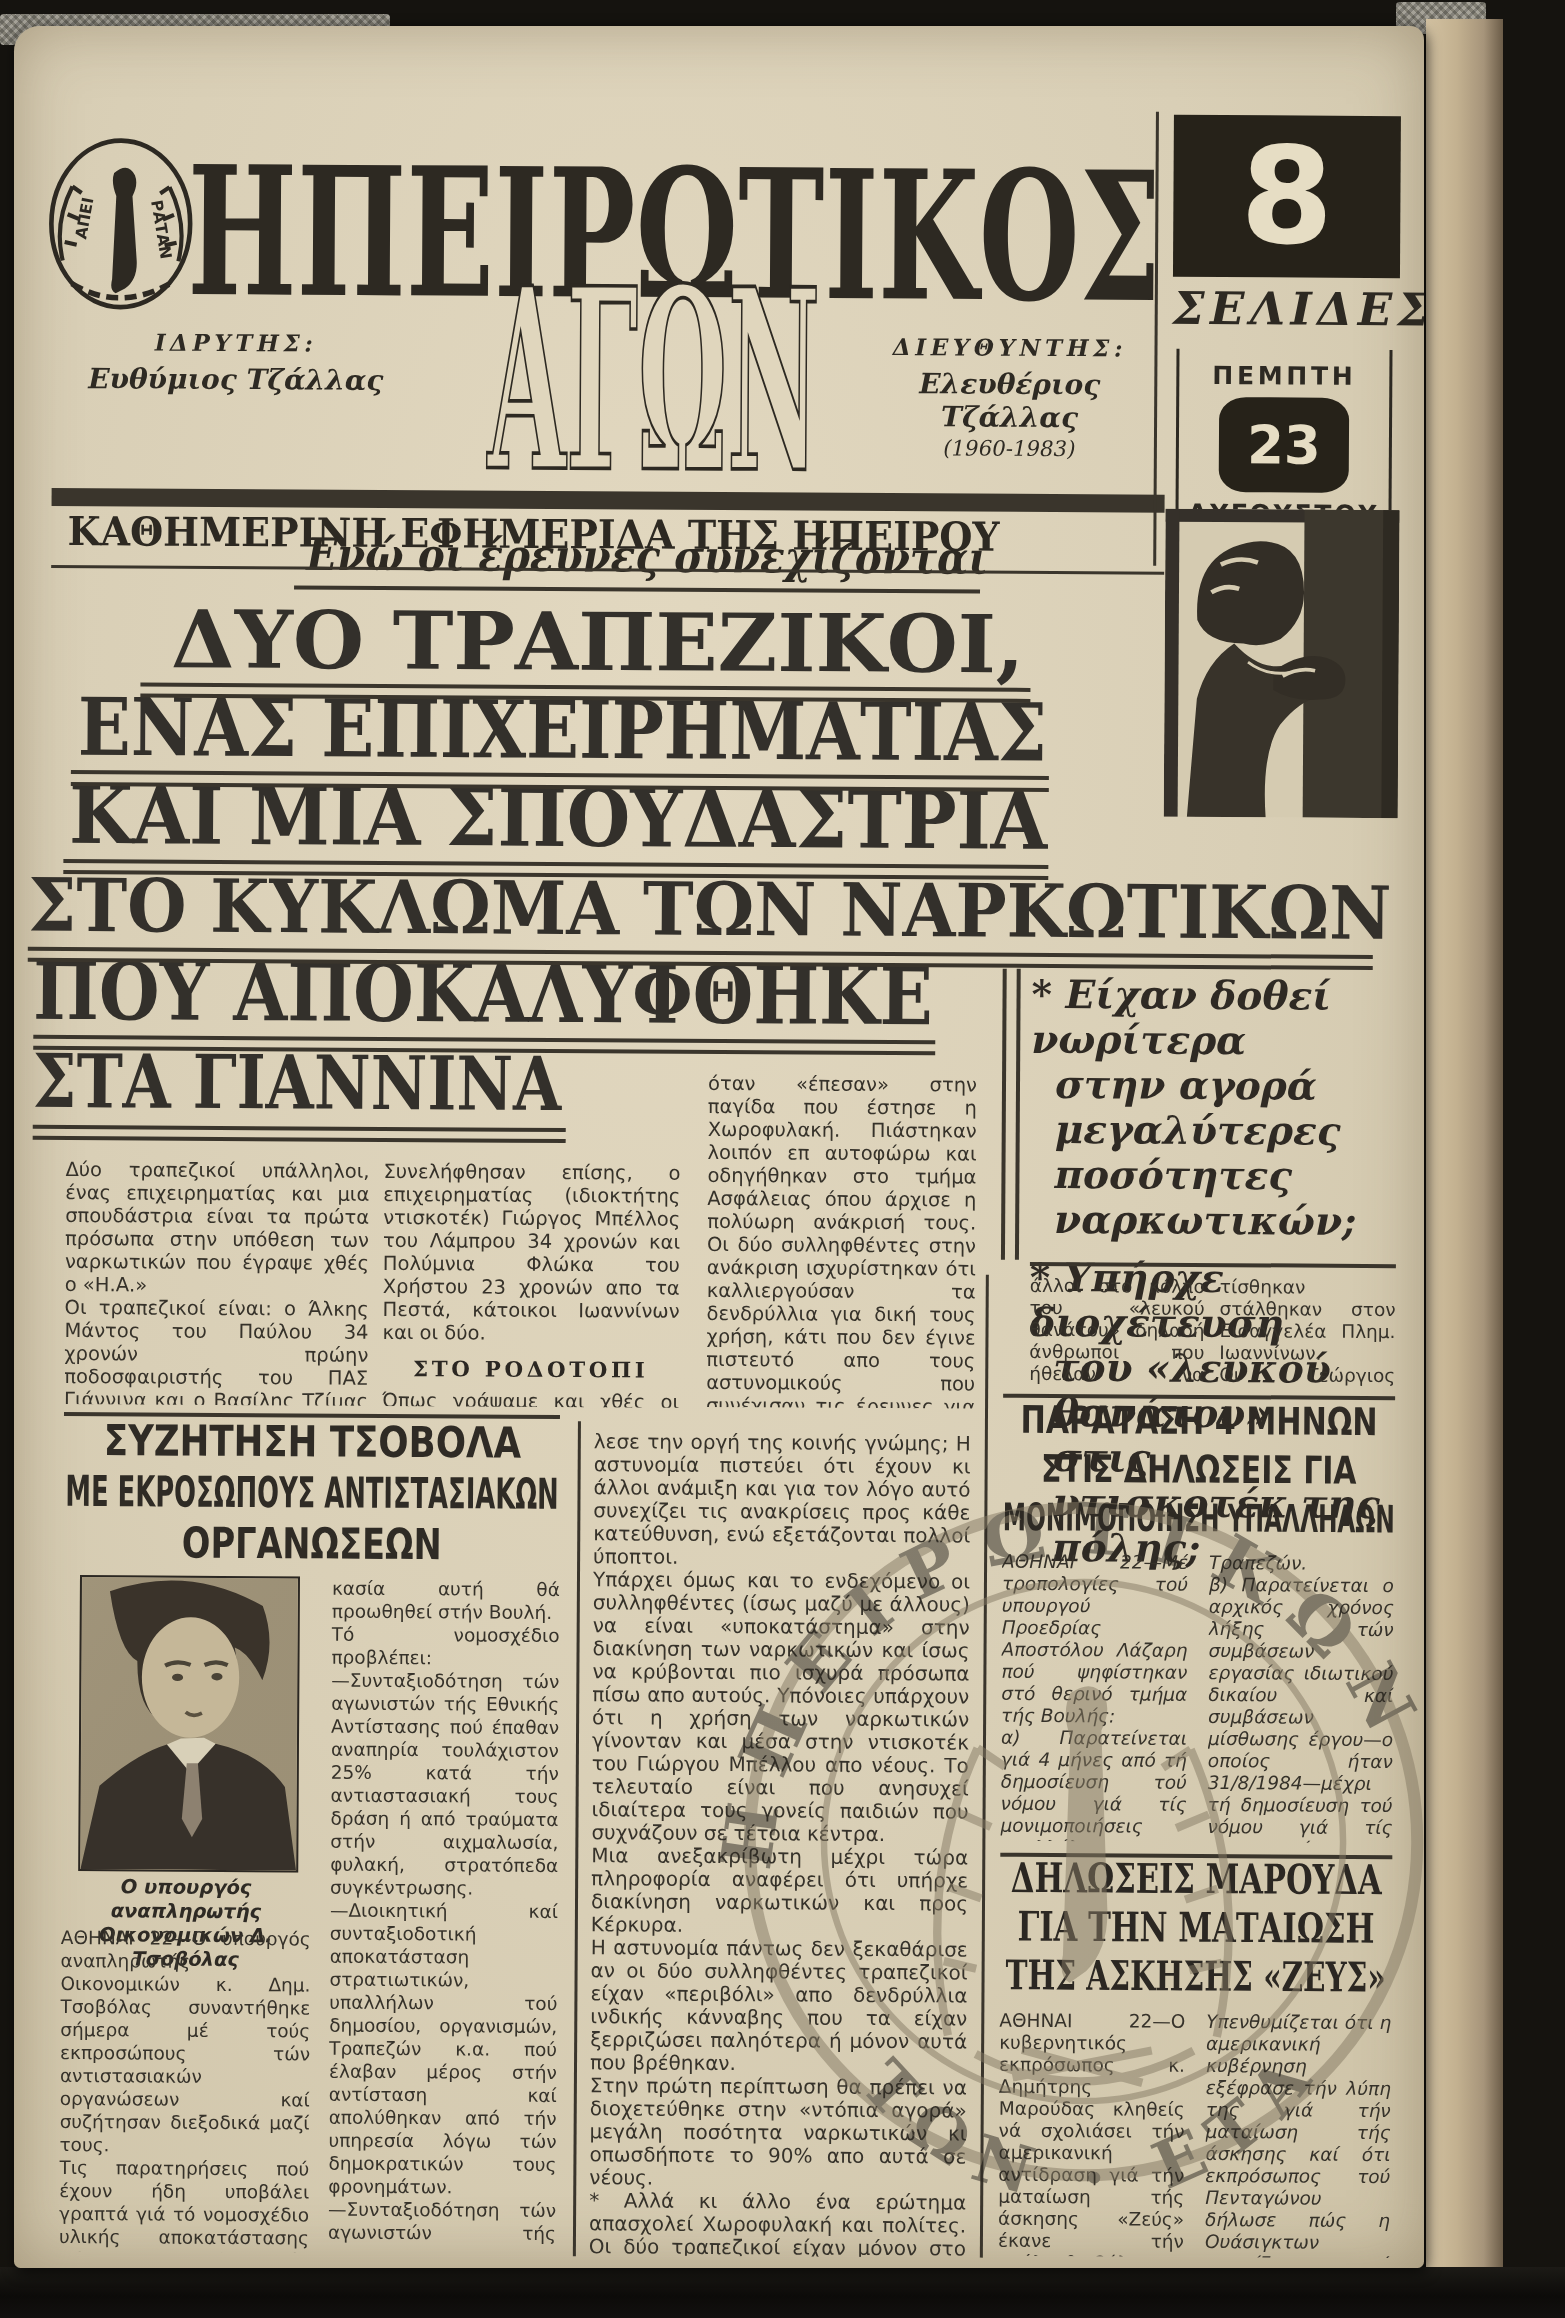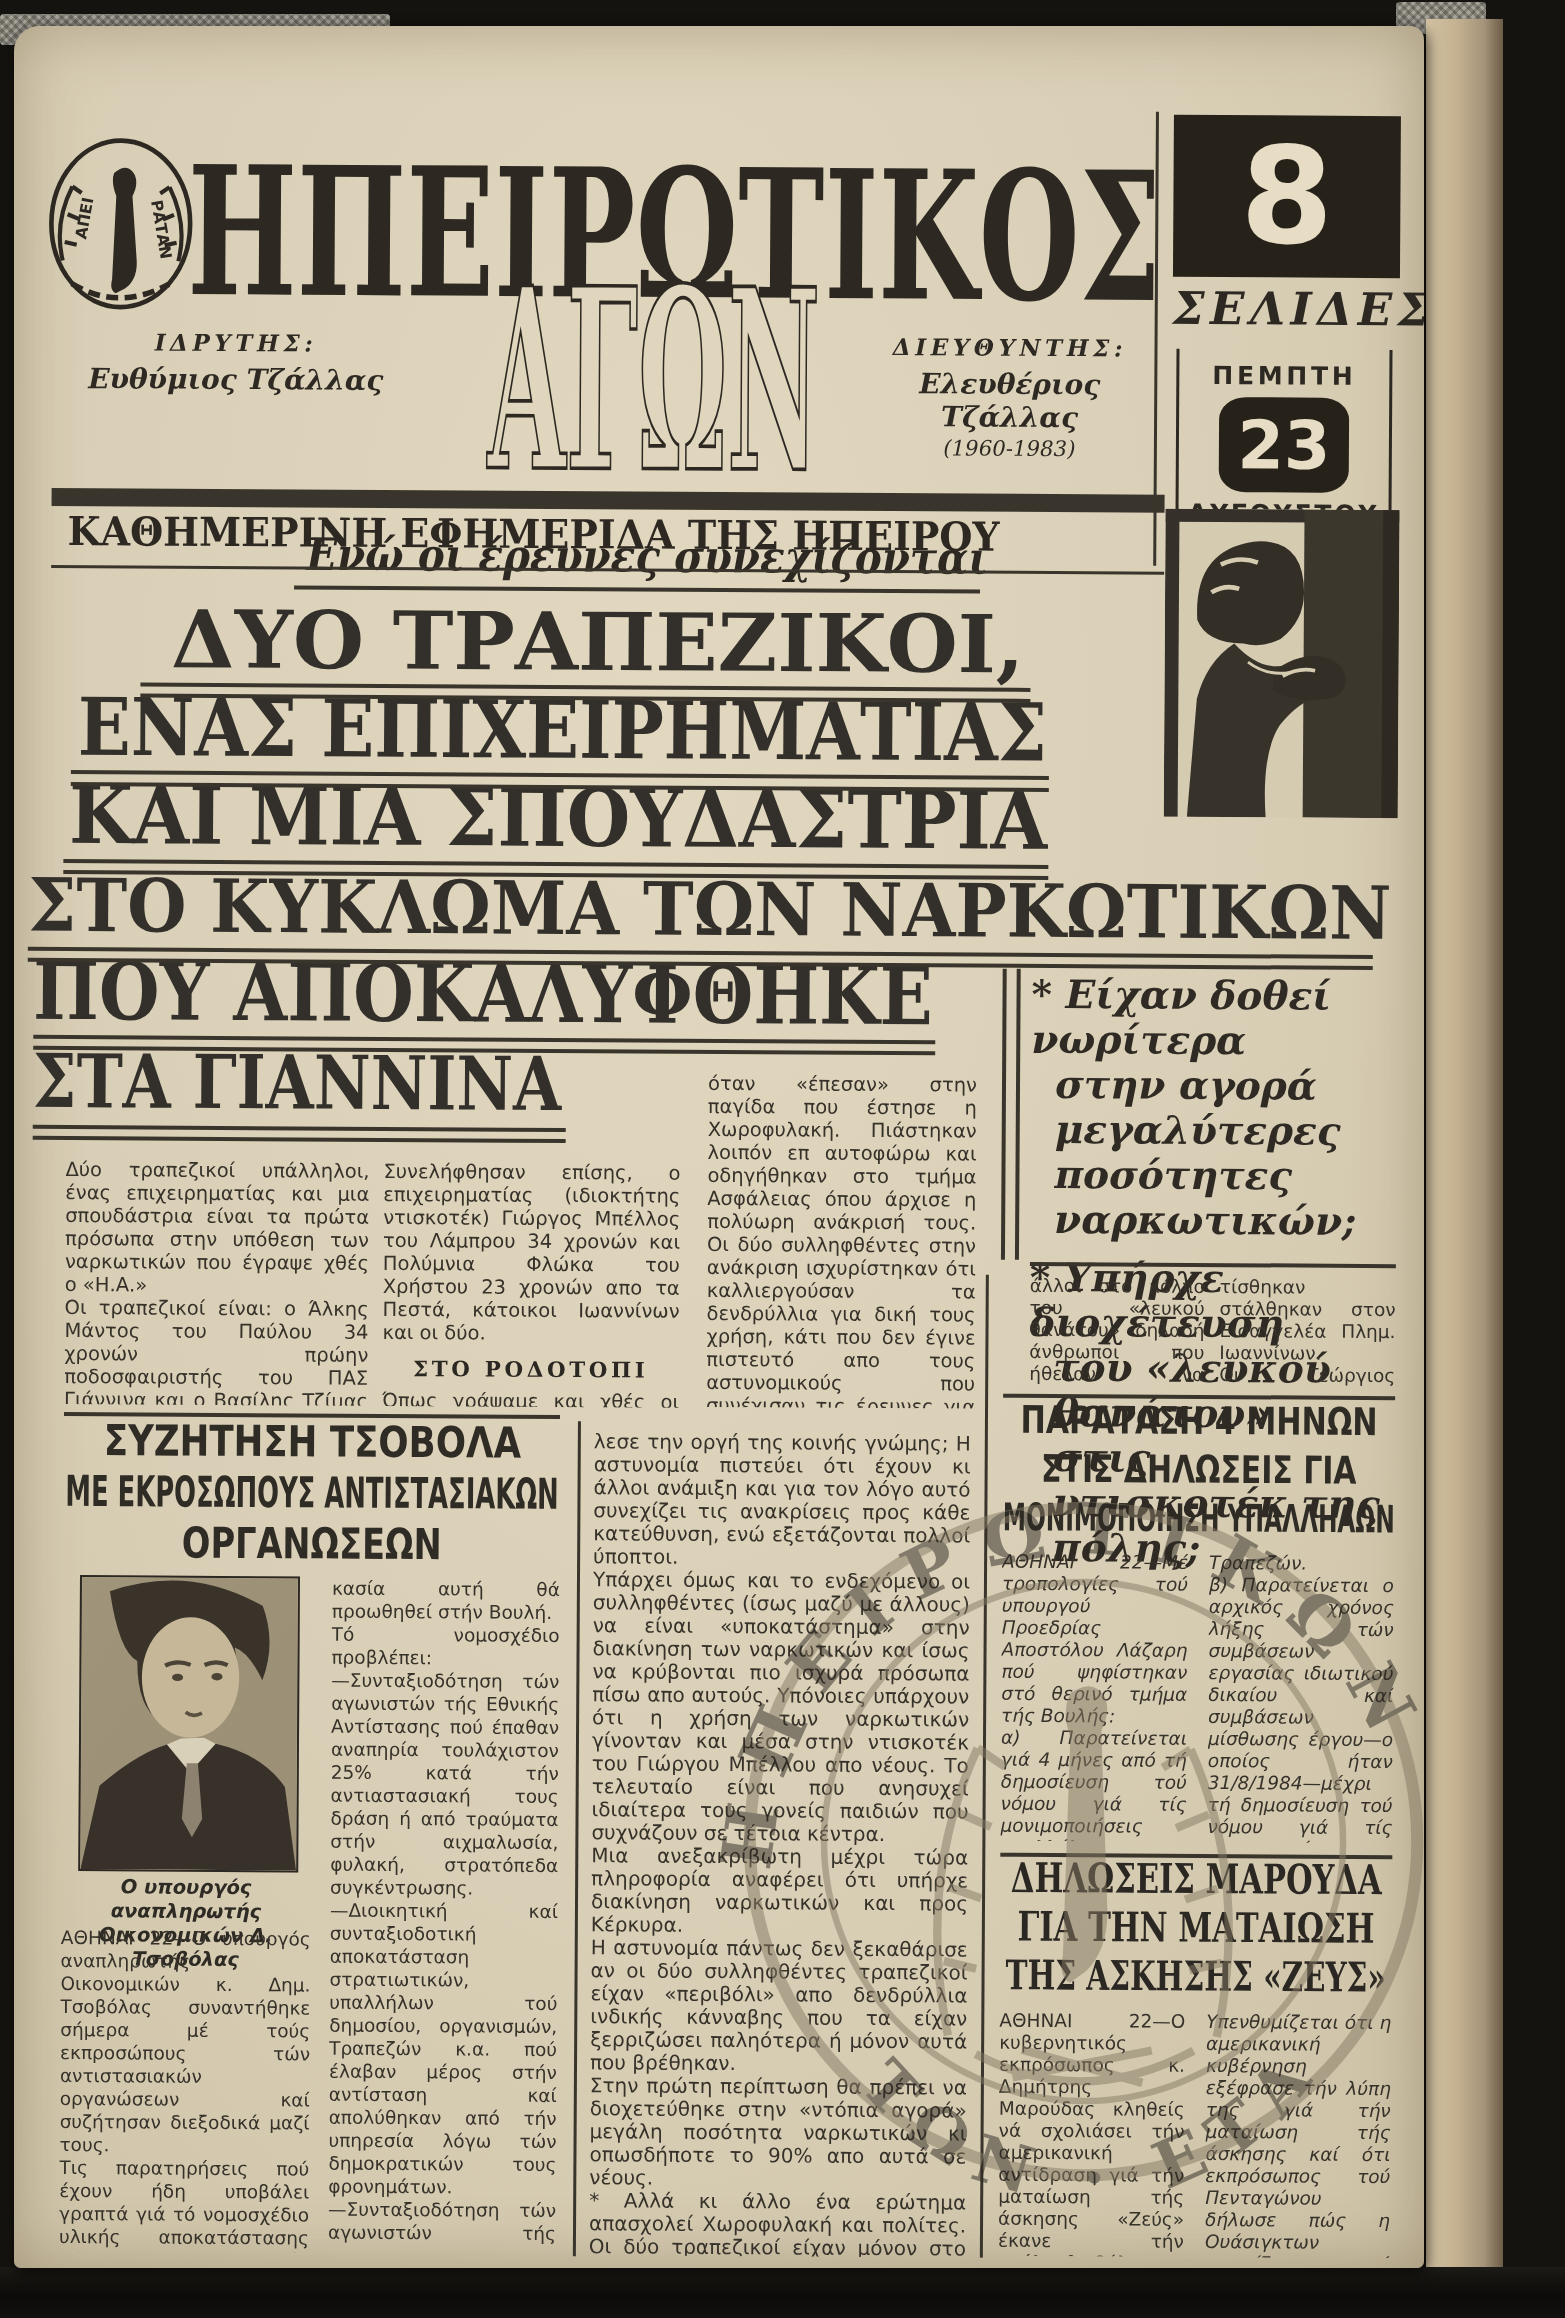--- a/index.html
+++ b/index.html
@@ -35,21 +35,21 @@
       font-family:"DejaVu Serif",serif;font-style:italic;font-weight:bold;font-size:45px;
       letter-spacing:5.6px;color:#2d2922;}
   .eight-box{position:absolute;left:1155px;top:86px;width:227px;height:162px;background:#262219;
       display:flex;align-items:center;justify-content:center;}
   .eight-box span{color:#e6ddc4;font-size:134px;font-weight:bold;font-family:"DejaVu Sans",sans-serif;}
   .date-box{position:absolute;left:1159px;top:320px;width:216px;height:213px;
       border:3.7px solid #2d2922;border-top:none;box-sizing:border-box;text-align:center;color:#2d2922;}
   .date-day{font-size:25px;font-weight:bold;letter-spacing:3.7px;margin-top:12px;}
   .date-num-box{width:130px;height:95px;background:#262219;border-radius:27px/22px;margin:7.4px auto 0;
       display:flex;align-items:center;justify-content:center;}
-  .date-num-box span{color:#e6ddc4;font-size:67px;font-weight:bold;}
+  .date-num-box span{color:#e6ddc4;font-size:53px;font-weight:bold;}
   .date-month{font-size:25px;font-weight:bold;letter-spacing:2.8px;margin-top:6.5px;}
   .date-price{font-size:18.5px;margin-top:6.5px;}
   .issue-line{position:absolute;left:1143px;top:539px;width:250px;text-align:center;font-size:18.5px;color:#2d2922;}
 
   .bullets{position:absolute;left:1018px;top:944px;width:367px;height:288px;
       font-family:"DejaVu Serif",serif;font-style:italic;font-weight:bold;font-size:39px;
       line-height:45px;color:#2f2a24;}
   .bullets div{padding-left:24px;}
   .bullets div.b-start{padding-left:0;}
 

